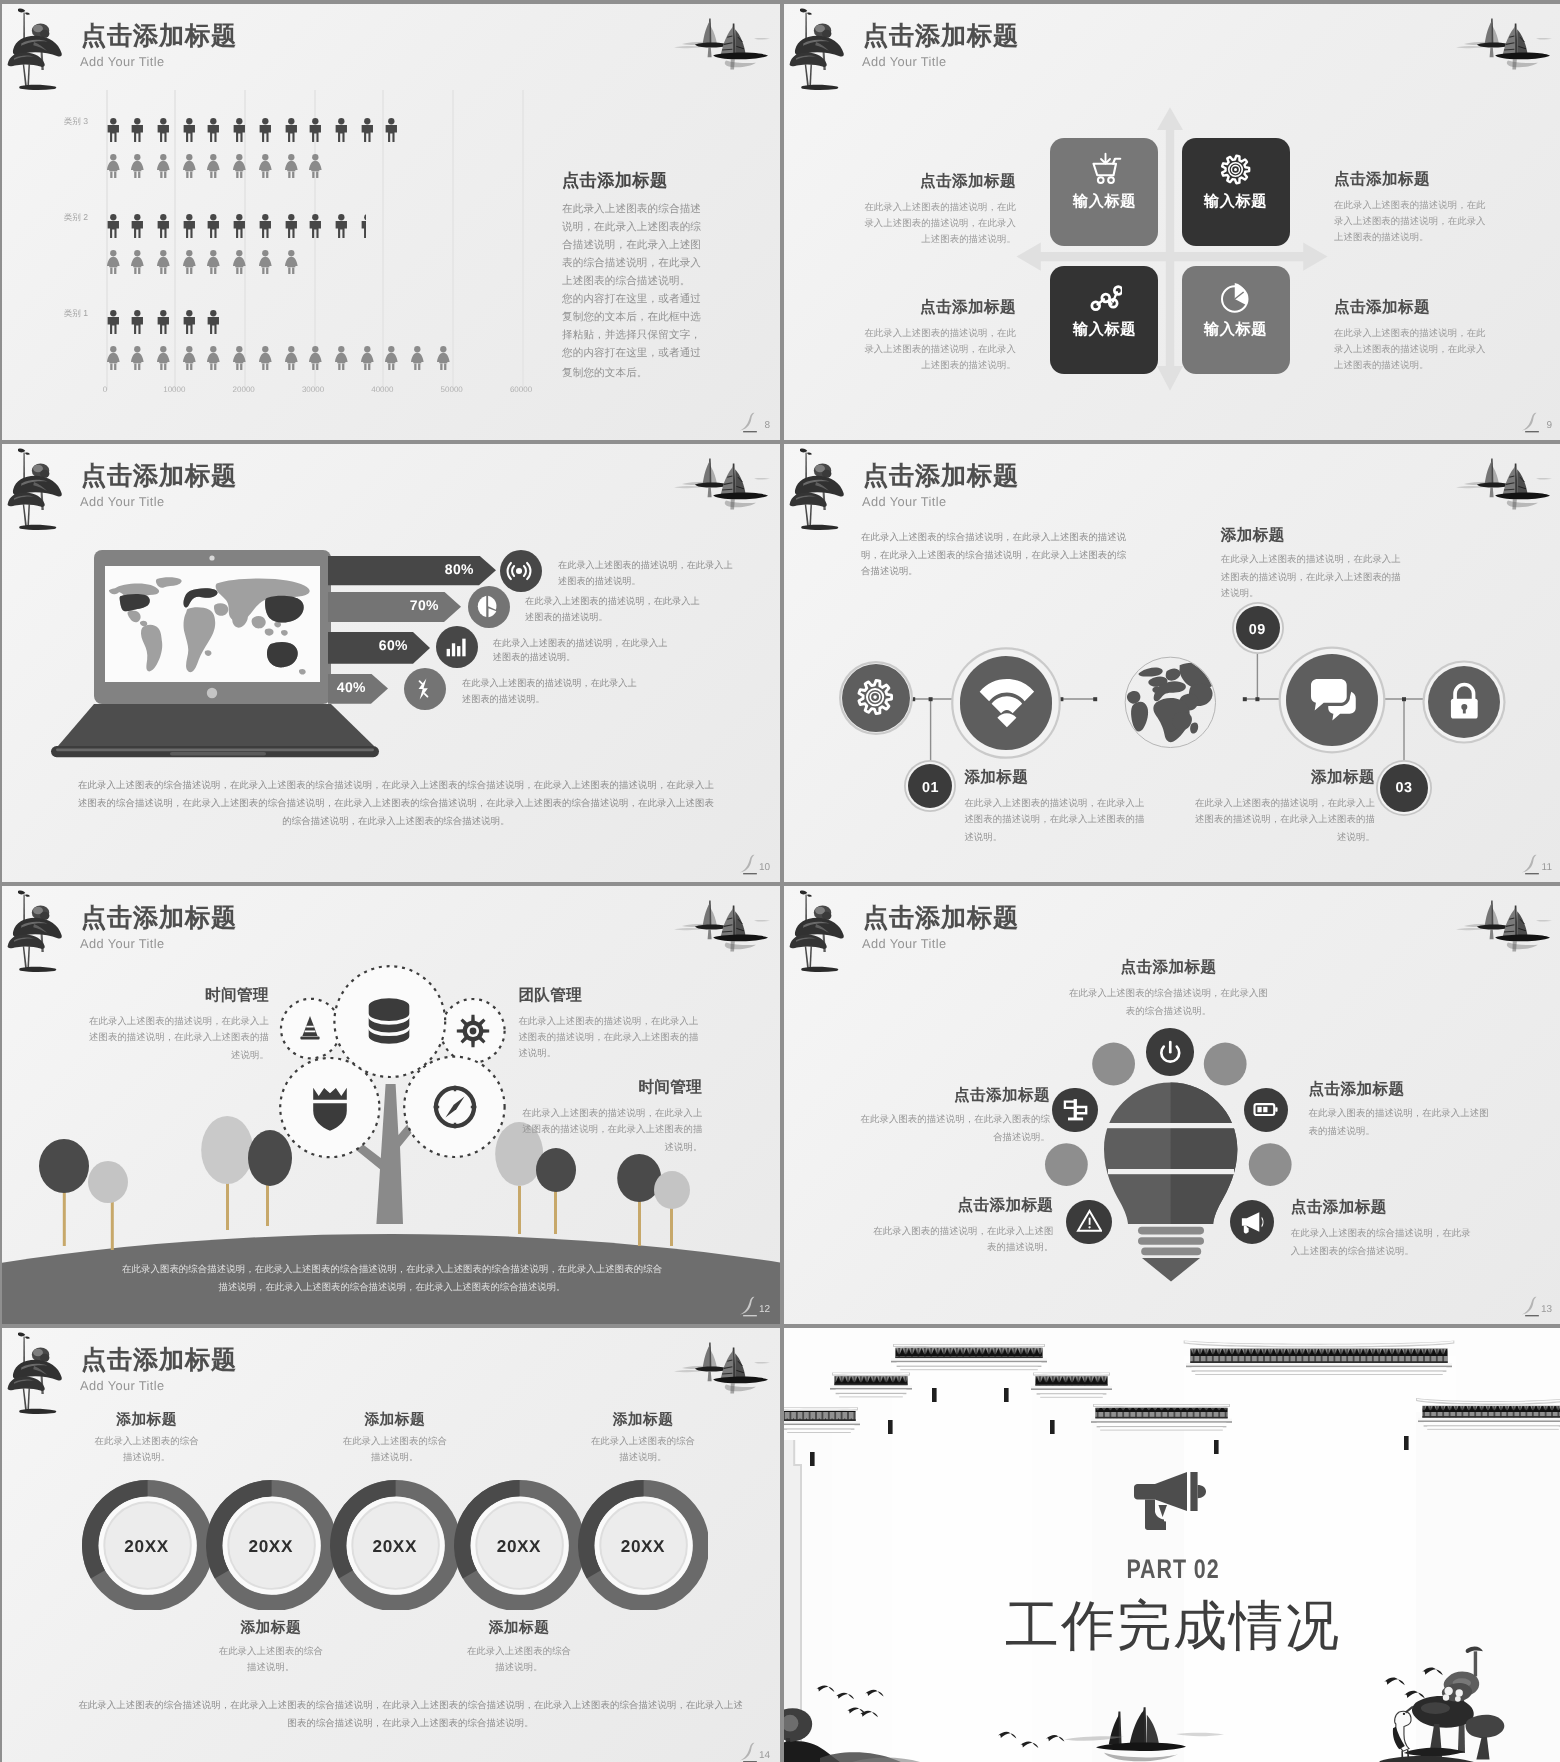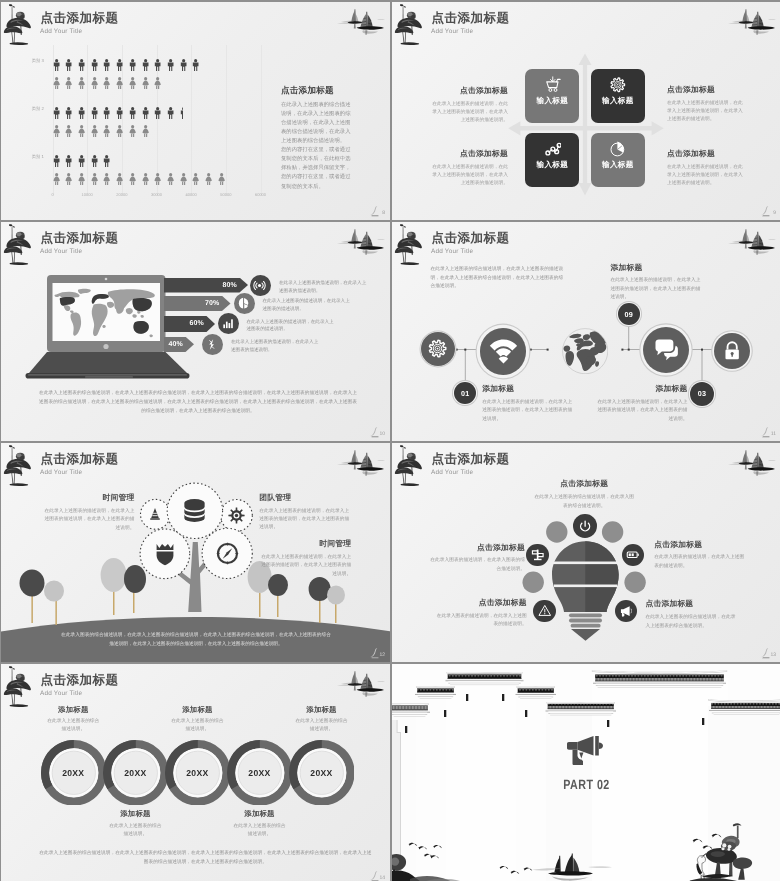--- a/index.html
+++ b/index.html
@@ -1103,20 +1103,21 @@
   <svg class="s8-mega" viewBox="0 0 72 69">
     <path d="M0,15.5 C0,13.5 1.6,12 3.6,12 L21,12 L21,27.5 L3.6,27.5 C1.6,27.5 0,26 0,24 Z" fill="#4d4d4d"></path>
     <path d="M21,12 L53,0 L53,39 L21,27.5 Z" fill="#4d4d4d"></path>
     <rect x="56.4" y="0" width="7.2" height="39" fill="#4d4d4d"></rect>
     <path d="M63.6,13 C68.4,13 72,15.6 72,19.6 C72,23.6 68.4,26.2 63.6,26.2 Z" fill="#4d4d4d"></path>
     <path d="M11,27.5 L11,55.5 C11,56.9 12.2,58 13.6,58 L30,58 L30,47.5 C26,47 22,44.5 21,40 L21,27.5 Z" fill="#4d4d4d"></path>
     <path d="M24.5,33 L33,33 L28.6,45 Z" fill="#4d4d4d"></path>
     <path d="M25,47.2 C27.5,48.8 30,49.4 32,49.4 L32,58 L25,58 Z" fill="#4d4d4d"></path>
   </svg>
   <div class="s8-part">PART 02</div>
+  <div class="s8-head">工作完成情况</div>
   <div class="s8-scene"><svg viewBox="0 0 389 90" width="389" height="90">
           <g fill="#1f1f1f">
             <path d="M16.0,49.6 C18.4,47.6 20.6,47.2 22.2,48.4 C20.4,48.6 18.8,49.4 17.4,50.8 C17.4,49.6 17.0,48.8 16.0,49.6 Z"></path>
             <path d="M22.2,48.4 C23.8,48.8 24.8,49.8 25.2,51.0 C24.0,50.2 23.0,49.4 22.2,48.4 Z"></path>
             <path d="M25.8,53.2 C28.2,51.2 30.4,50.8 32.0,52.0 C30.2,52.2 28.6,53.0 27.2,54.4 C27.2,53.2 26.8,52.4 25.8,53.2 Z"></path>
             <path d="M32.0,52.0 C33.6,52.4 34.6,53.4 35.0,54.6 C33.8,53.8 32.8,53.0 32.0,52.0 Z"></path>
             <path d="M40.6,51.8 C43.0,49.8 45.2,49.4 46.8,50.6 C45.0,50.8 43.4,51.6 42.0,53.0 C42.0,51.8 41.6,51.0 40.6,51.8 Z"></path>
             <path d="M46.8,50.6 C48.4,51.0 49.4,52.0 49.8,53.2 C48.6,52.4 47.6,51.6 46.8,50.6 Z"></path>
             <path d="M31.4,60.6 C33.8,58.6 36.0,58.2 37.6,59.4 C35.8,59.6 34.2,60.4 32.8,61.8 C32.8,60.6 32.4,59.8 31.4,60.6 Z"></path>
             <path d="M37.6,59.4 C39.2,59.8 40.2,60.8 40.6,62.0 C39.4,61.2 38.4,60.4 37.6,59.4 Z"></path>

